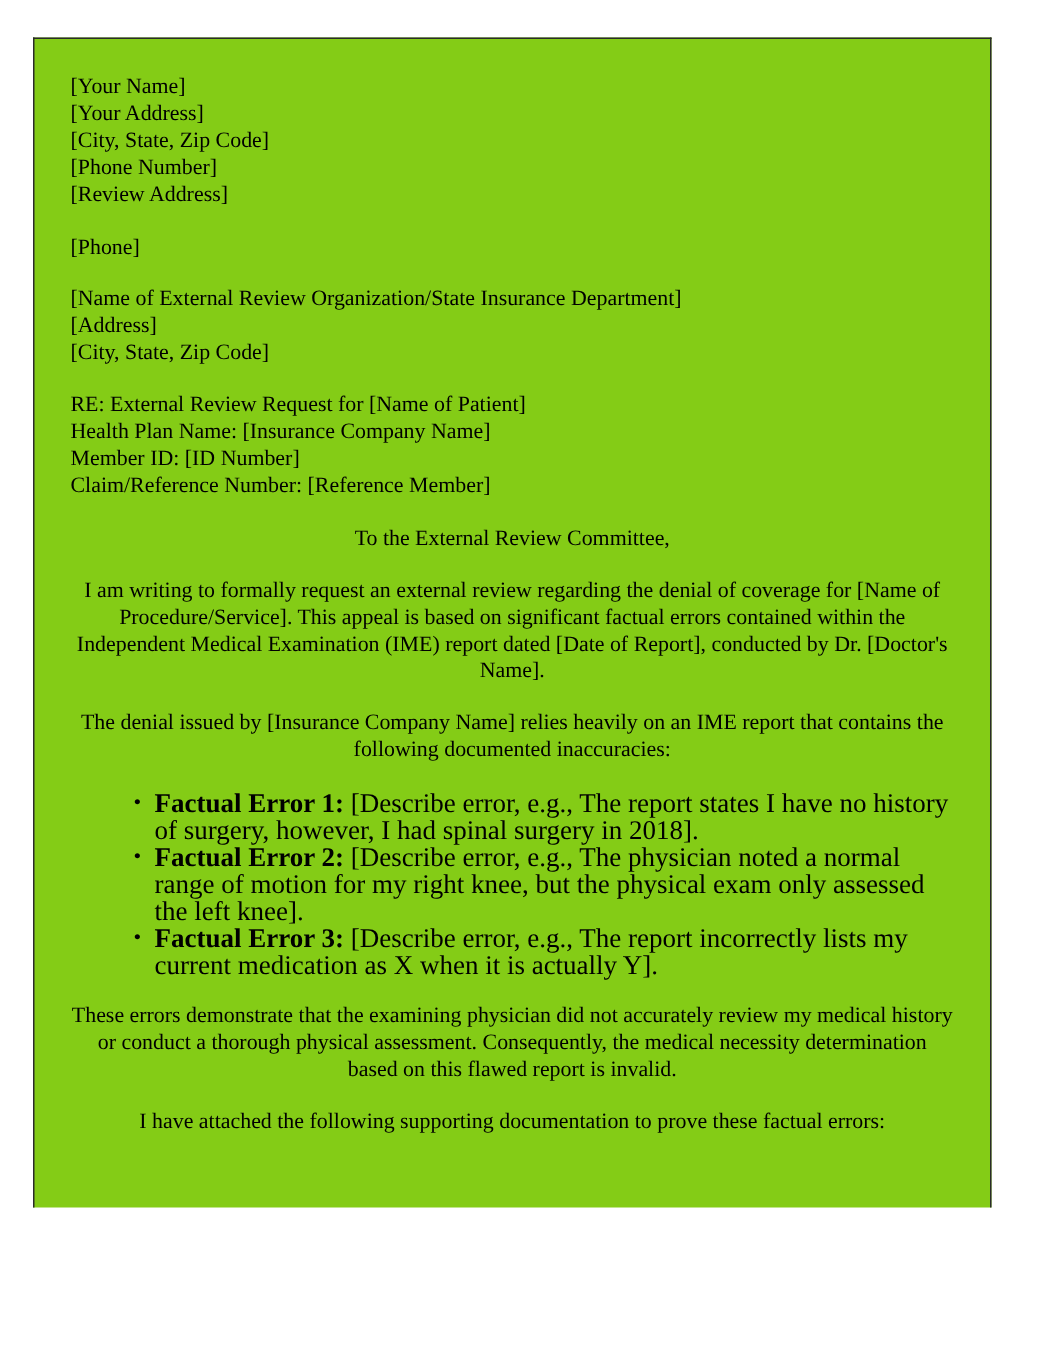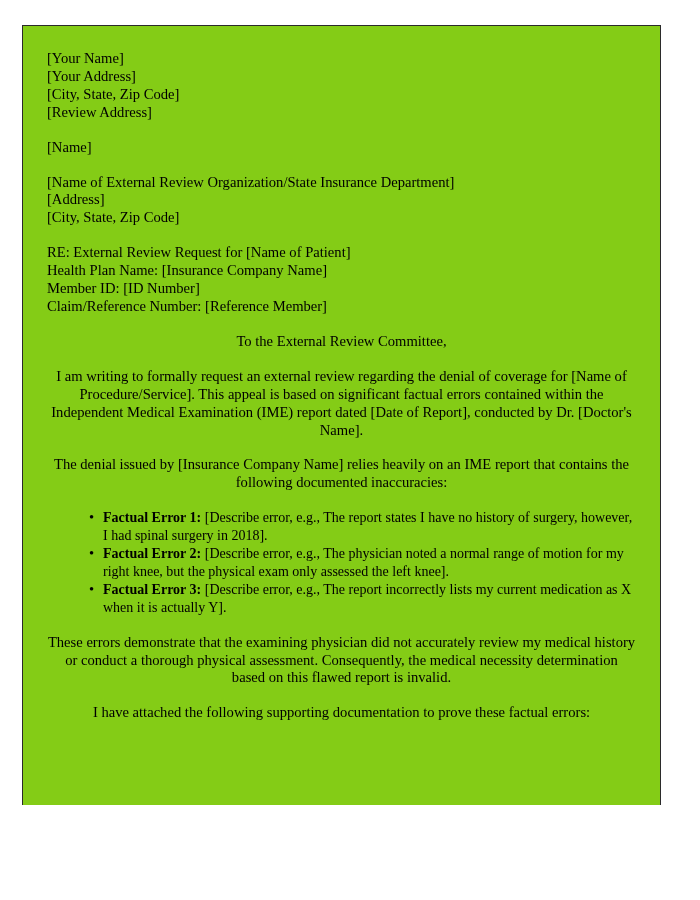--- a/index.html
+++ b/index.html
@@ -57,21 +57,21 @@
     text-align: center;
   }
 
   ul.bullets {
     margin: 0 0 17px 0;
     padding: 0 0 0 42px;
     list-style: none;
   }
   ul.bullets > li {
     position: relative;
-    font-size: 14px;
+    font-size: 18px;
     line-height: 17.9px;
     margin: 0;
     padding-left: 14px;
   }
   ul.bullets > li::before {
     content: "\2022";
     position: absolute;
     left: 0;
     top: 0;
     font-size: 14.6px;
@@ -84,25 +84,26 @@
 </head>
 <body>
 
 <div class="page-sheet">
   <div class="page-body">
 
     <div class="letter-block">
       <span class="addr-line">[Your Name]</span>
       <span class="addr-line">[Your Address]</span>
       <span class="addr-line">[City, State, Zip Code]</span>
+      <span class="addr-line">[Phone Number]</span>
       <span class="addr-line">[Review Address]</span>
     </div>
 
     <div class="letter-block">
-      <span class="addr-line">[Name]</span>
+      <span class="addr-line">[Phone]</span>
     </div>
 
     <div class="letter-block">
       <span class="addr-line">[Name of External Review Organization/State Insurance Department]</span>
       <span class="addr-line">[Address]</span>
       <span class="addr-line">[City, State, Zip Code]</span>
     </div>
 
     <div class="letter-block">
       <span class="addr-line">RE: External Review Request for [Name of Patient]</span>

